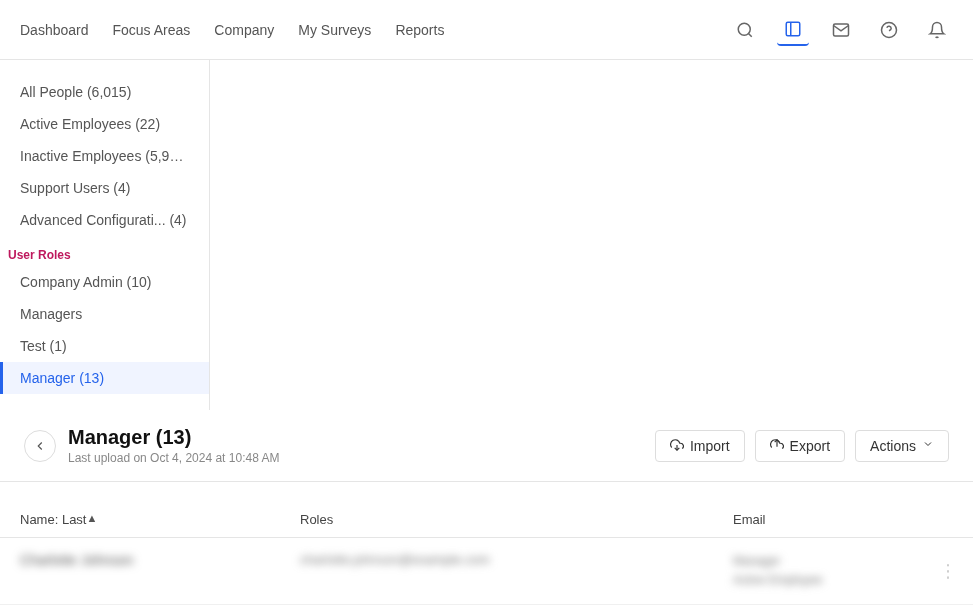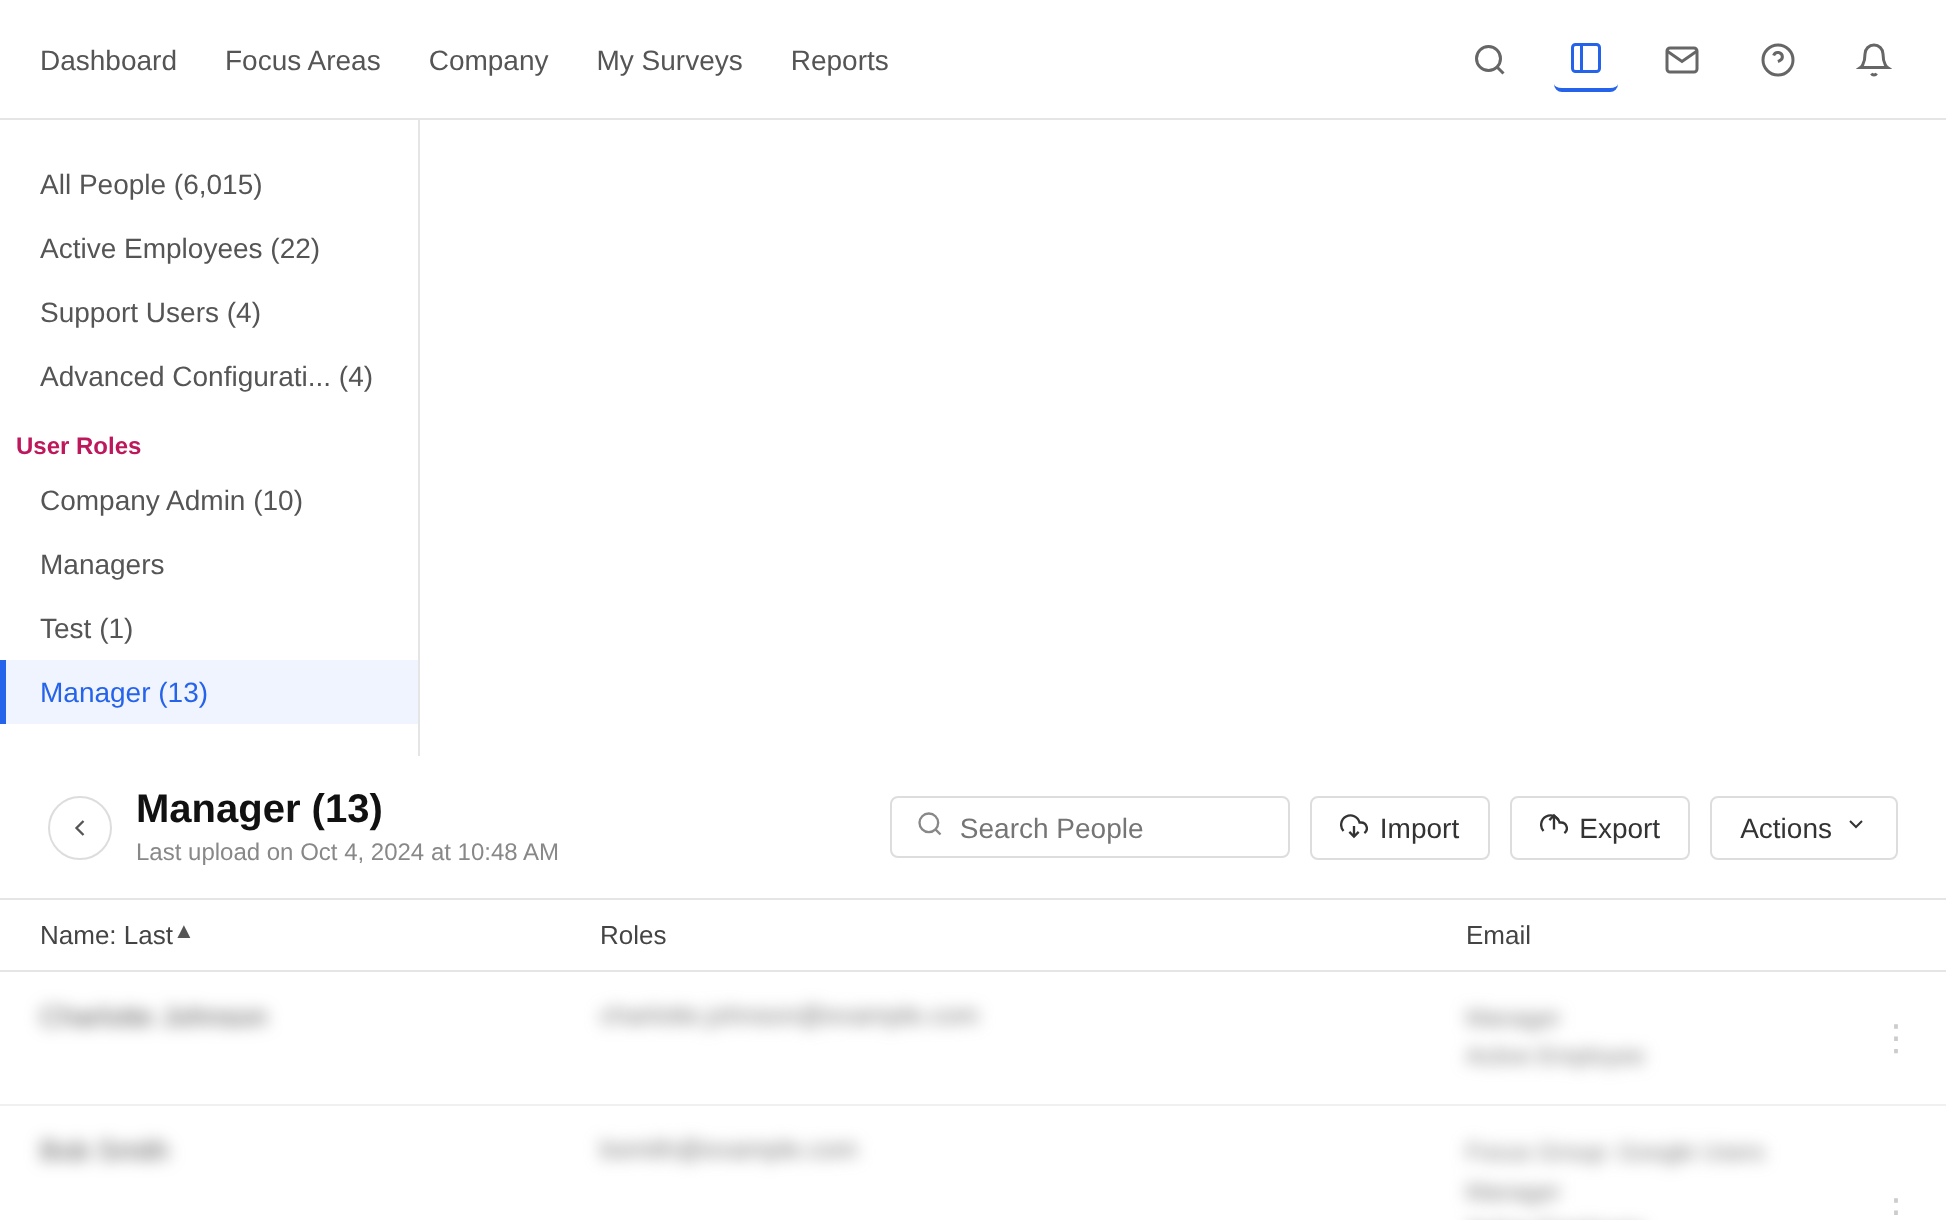--- a/index.html
+++ b/index.html
@@ -176,20 +176,21 @@
       font-weight: 500;
       color: #444;
       position: sticky;
       top: 0;
       z-index: 10;
     }
     .col-header {
       display: flex;
       align-items: flex-start;
       gap: 0;
+      margin-top: 20px;
     }
     .sort-icon { font-size: 11px; color: #555; }
     .table-row {
       display: grid;
       grid-template-columns: 280px 1fr 220px;
       padding: 14px 20px;
       border-bottom: 1px solid #f0f0f0;
       align-items: start;
       position: relative;
     }
@@ -271,20 +272,21 @@
         </svg>
     </button>
   </div>
 </nav>
 
 <div class="main-layout">
 
   <aside class="sidebar">
     <div class="sidebar-item">All People  (6,015)</div>
     <div class="sidebar-item">Active Employees  (22)</div>
+    <div class="sidebar-item">Inactive Employees  (5,989)</div>
     <div class="sidebar-item">Support Users  (4)</div>
     <div class="sidebar-item">Advanced Configurati...  (4)</div>
 
     <div class="sidebar-section-header">User Roles</div>
 
     <div class="sidebar-item">Company Admin  (10)</div>
     <div class="sidebar-item">Managers</div>
     <div class="sidebar-item">Test  (1)</div>
     <div class="sidebar-item active">Manager  (13)</div>
   </aside>
@@ -297,29 +299,20 @@
           <svg width="14" height="14" viewBox="0 0 24 24" fill="none" stroke="currentColor" stroke-width="2">
               <polyline points="15 18 9 12 15 6"></polyline>
             </svg>
         </button>
         <div class="page-title-block">
           <div class="page-title">Manager (13)</div>
           <div class="page-subtitle">Last upload on Oct 4, 2024 at 10:48 AM</div>
         </div>
       </div>
       <div class="page-header-actions">
-        <div class="search-box">
-          <span class="search-icon-inline">
-            <svg width="14" height="14" viewBox="0 0 24 24" fill="none" stroke="currentColor" stroke-width="2">
-                <circle cx="11" cy="11" r="8"></circle>
-                <line x1="21" y1="21" x2="16.65" y2="16.65"></line>
-              </svg>
-          </span>
-          <input type="text" placeholder="Search People" style="">
-        </div>
         <button class="action-btn">
           <svg width="14" height="14" viewBox="0 0 24 24" fill="none" stroke="currentColor" stroke-width="2">
               <polyline points="8 17 12 21 16 17"></polyline>
               <line x1="12" y1="12" x2="12" y2="21"></line>
               <path d="M20.88 18.09A5 5 0 0 0 18 9h-1.26A8 8 0 1 0 3 16.29"></path>
             </svg>
           <span>Import</span>
         </button>
         <button class="action-btn">
           <svg width="14" height="14" viewBox="0 0 24 24" fill="none" stroke="currentColor" stroke-width="2">

